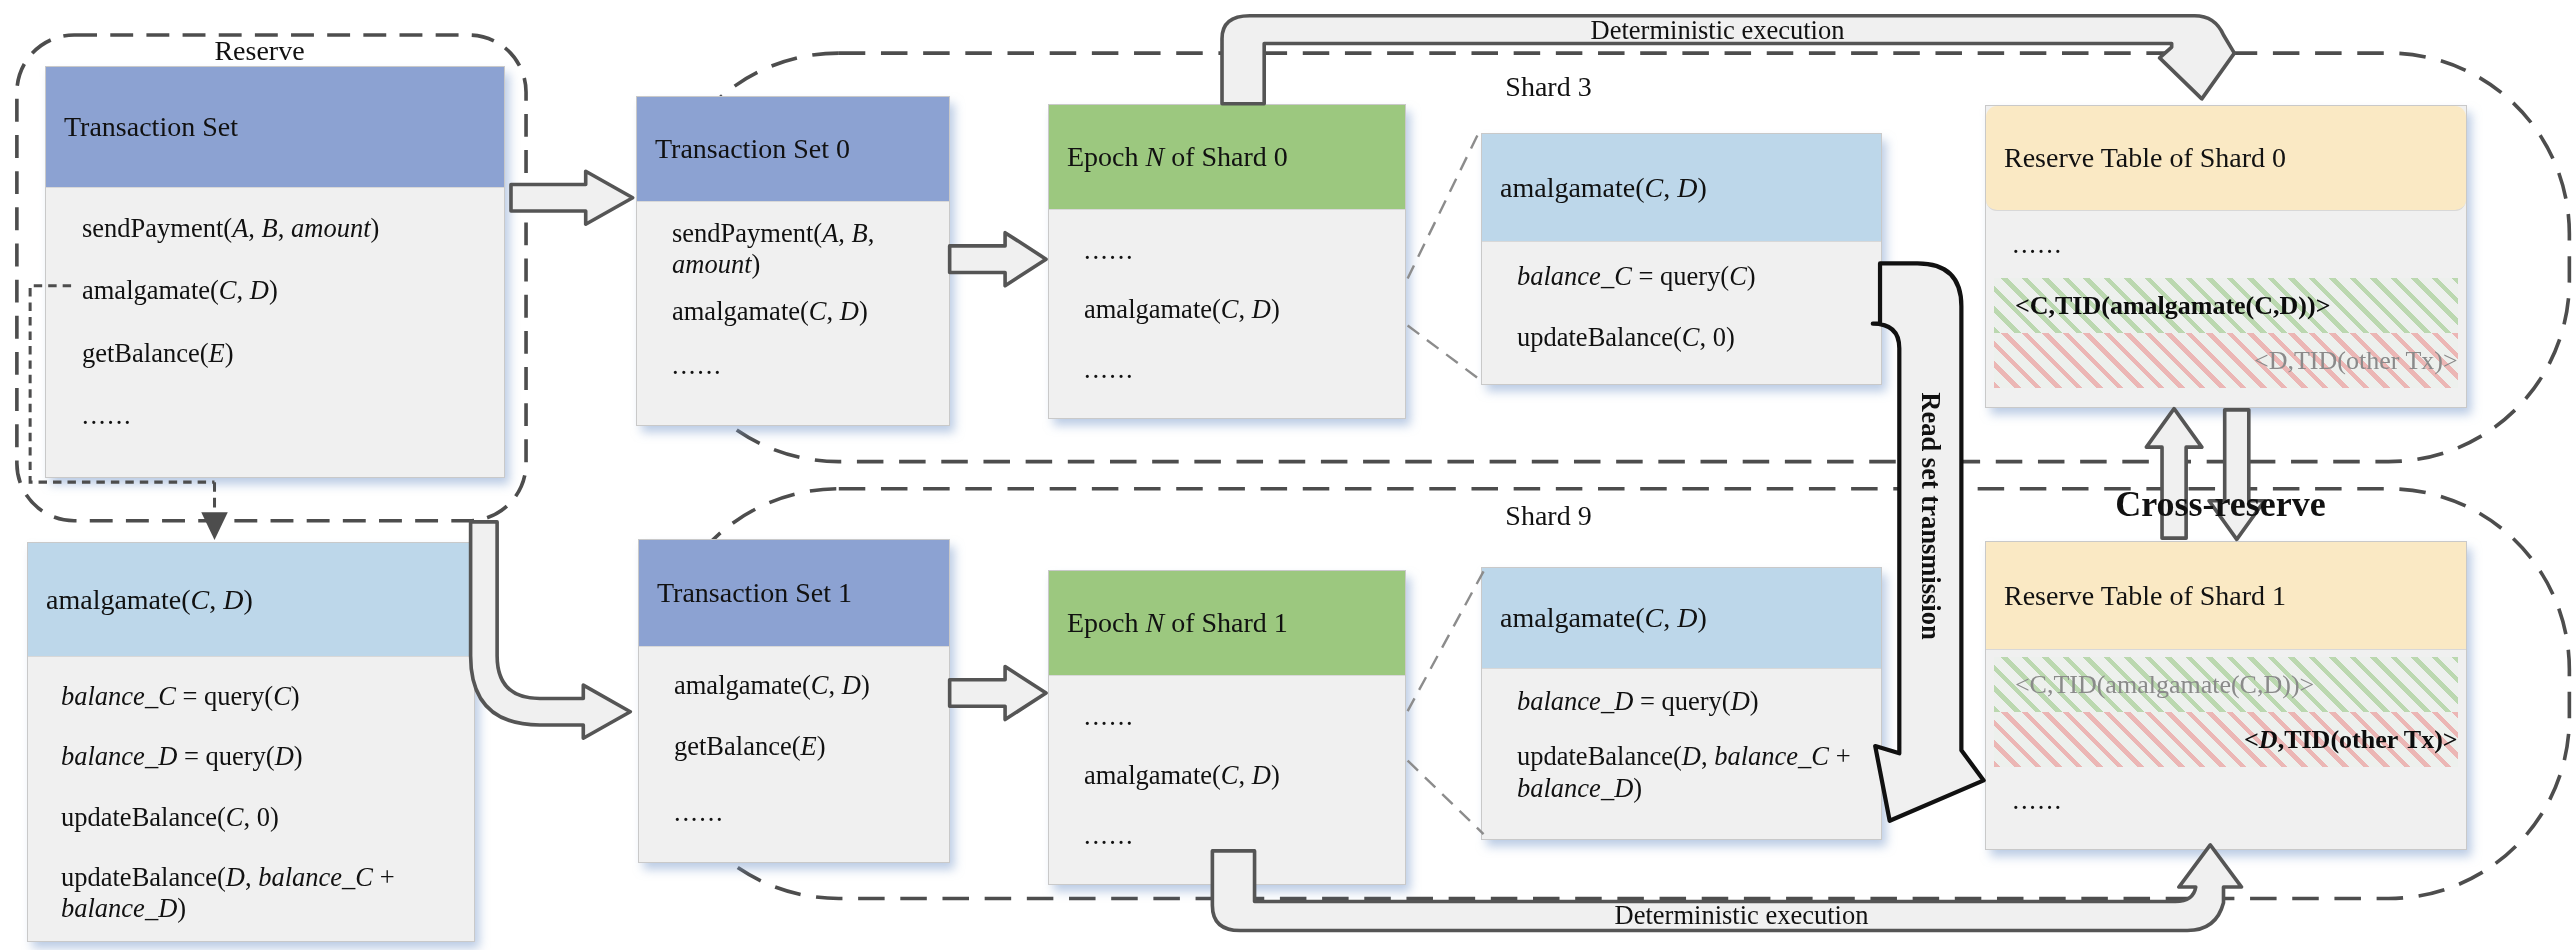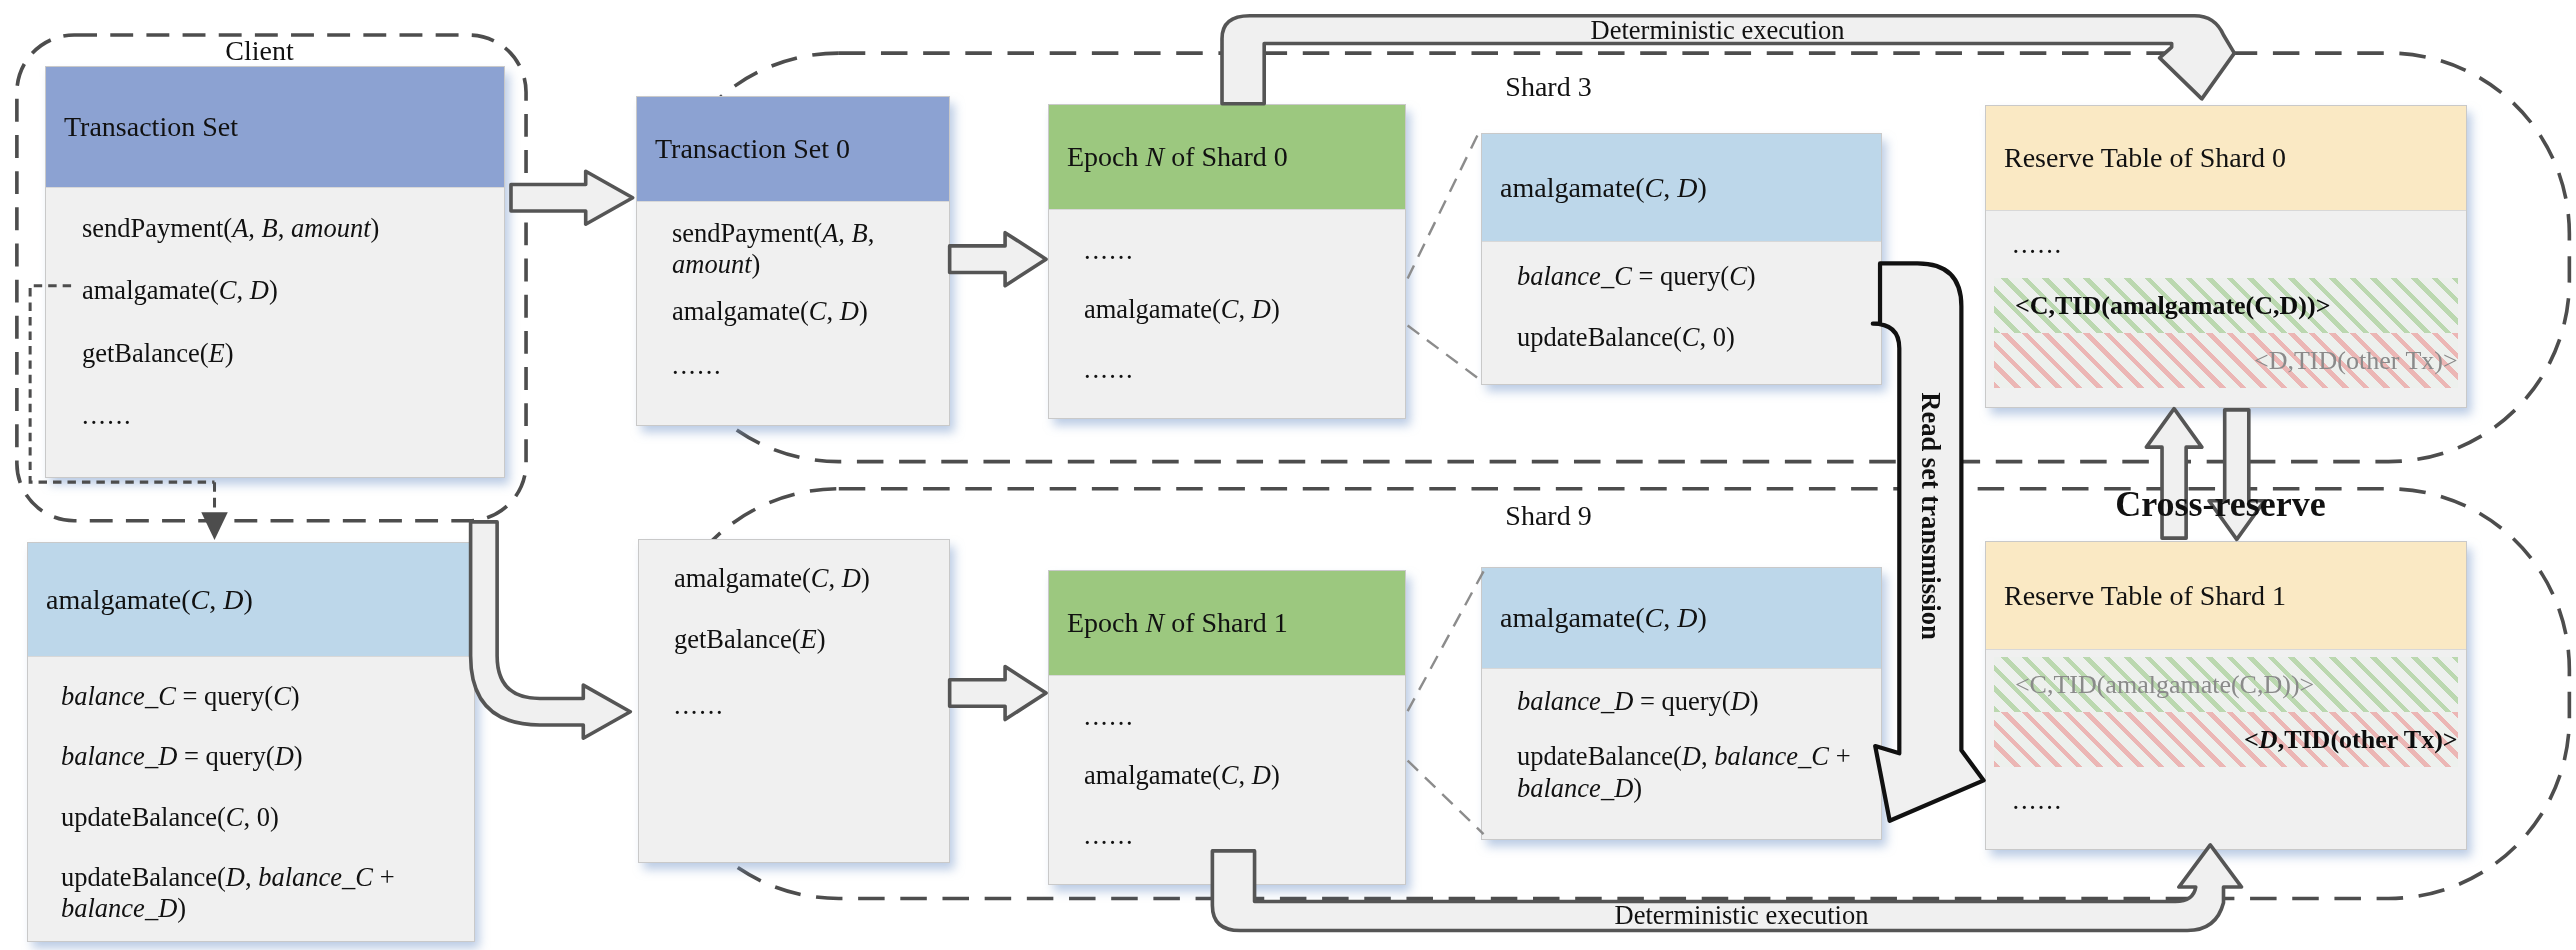--- a/index.html
+++ b/index.html
@@ -89,35 +89,38 @@
     <div class="box-header hdr-lightblue" style="height:108px;">
       <span>amalgamate(<i>C</i>, <i>D</i>)</span>
     </div>
     <div class="box-body" style="height:140px;padding:19px 9.6px 0 35px;">
       <div class="item" style="margin-bottom:30px;"><i>balance_C</i> = query(<i>C</i>)</div>
       <div class="item">updateBalance(<i>C</i>, 0)</div>
     </div>
   </div>
 
   <div class="box" style="left:1985px;top:105px;width:480px;height:301px;">
-    <div class="box-header hdr-yellow" style="height:105px;">
+    <div class="box-header hdr-yellow" style="height:105px;border-radius:11px;">
       <span>Reserve Table of Shard 0</span>
     </div>
     <div class="box-body" style="height:193px;">
       <div class="item dots" style="height:67px;display:flex;align-items:center;padding-left:26.5px;">......</div>
       <div class="hrow hatch-green">
         <span class="row-strong">&lt;C,TID(amalgamate(C,D))&gt;</span>
       </div>
       <div class="hrow hatch-red">
         <span class="row-muted">&lt;D,TID(other Tx)&gt;</span>
       </div>
     </div>
   </div>
 
   <div class="box" style="left:638px;top:539px;width:310px;height:322px;">
+    <div class="box-header hdr-blue" style="height:107px;">
+      <span>Transaction Set 1</span>
+    </div>
     <div class="box-body" style="height:213px;padding:23px 9.6px 0 35px;">
       <div class="item" style="margin-bottom:30px;">amalgamate(<i>C</i>, <i>D</i>)</div>
       <div class="item" style="margin-bottom:34px;">getBalance(<i>E</i>)</div>
       <div class="item dots">......</div>
     </div>
   </div>
 
   <div class="box" style="left:1048px;top:538px;width:356px;height:313px;margin-top:32px;">
     <div class="box-header hdr-green" style="height:105px;">
       <span>Epoch <i>N</i> of Shard 1</span>
@@ -173,21 +176,21 @@
     <path d="M3588 893 V742 H3562 L3608 678 L3654 742 H3628 V893 Z" fill="#f0f0f0" stroke="#555" stroke-width="6" stroke-linejoin="round"></path>
     <path d="M3692 680 V831 H3666 L3712 895 L3758 831 H3732 V680 Z" fill="#f0f0f0" stroke="#555" stroke-width="6" stroke-linejoin="round"></path>
 
     <path d="M2028 172 V64 Q2028 26 2074 26 H3642 Q3676 26 3690 58 L3708 88 L3654 164 L3584 96 L3604 78 V72 H2098 V172 Z" fill="#f0f0f0" stroke="#555" stroke-width="6" stroke-linejoin="round"></path>
 
     <path d="M2012 1412 V1502 Q2012 1544 2058 1544 H3630 Q3678 1544 3690 1498 V1472 H3720 L3668 1402 L3616 1472 H3644 Q3640 1496 3610 1496 H2082 V1412 Z" fill="#f0f0f0" stroke="#555" stroke-width="6" stroke-linejoin="round"></path>
 
     <path d="M3120 437 H3182 Q3255 437 3255 508 V1245 L3292 1295 L3136 1362 L3112 1238 L3152 1250 V578 Q3152 537 3108 537 H3120 Z" fill="#f0f0f0" stroke="#111" stroke-width="7" stroke-linejoin="round"></path>
   </svg>
 
-  <div class="lbl" style="left:139px;top:35px;width:241px;">Client</div>
+  <div class="lbl" style="left:139px;top:35px;width:241px;">Reserve</div>
   <div class="lbl" style="left:1458px;top:71px;width:181px;">Shard 3</div>
   <div class="lbl" style="left:1458px;top:500px;width:181px;">Shard 9</div>
   <div class="lbl" style="left:1386px;top:15px;width:663px;font-size:26.5px;">Deterministic execution</div>
   <div class="lbl" style="left:1410px;top:900px;width:663px;font-size:26.5px;">Deterministic execution</div>
   <div class="lbl bold" style="left:2073px;top:483px;width:295px;">Cross-reserve</div>
   <div class="vertlbl" style="left:1702px;top:499px;width:458px;height:34px;line-height:34px;">Read set transmission</div>
 
 </div>
 
 

